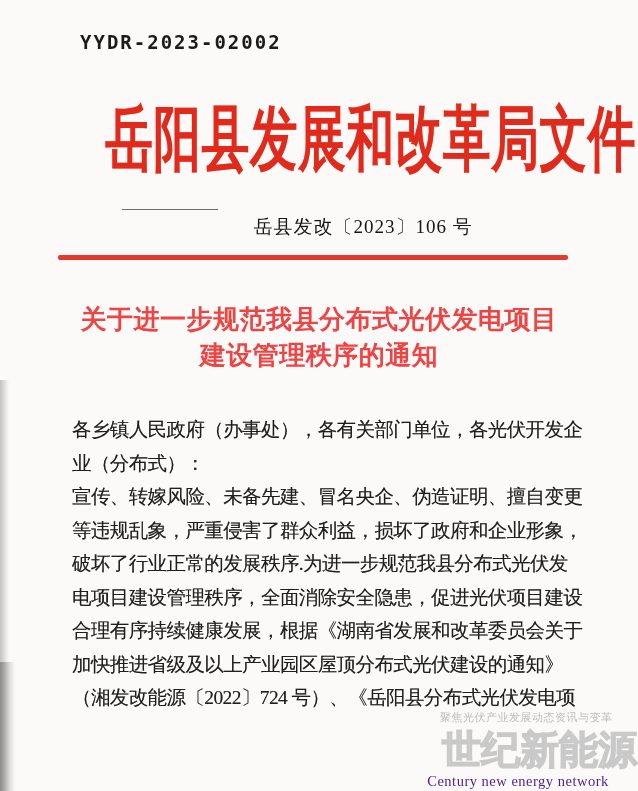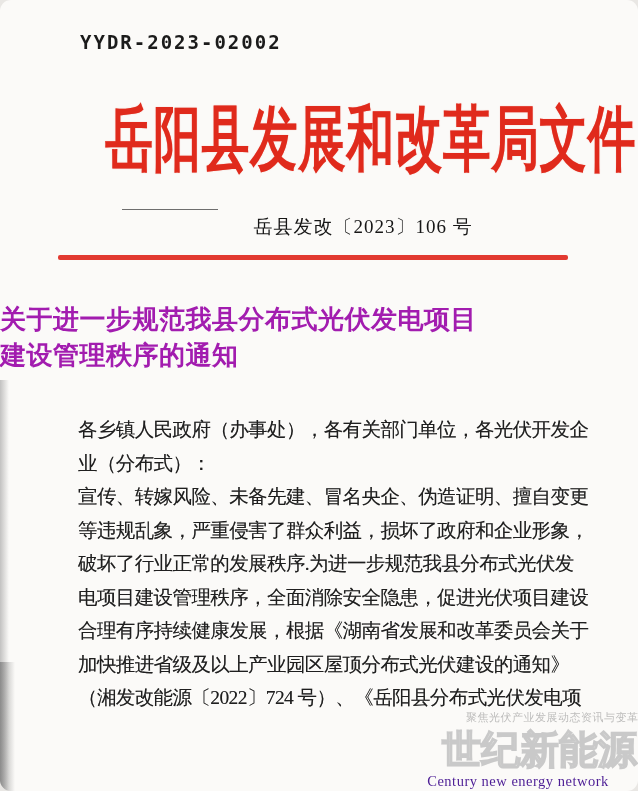--- a/index.html
+++ b/index.html
@@ -4,21 +4,20 @@
 <style>
   html,body{margin:0;padding:0;}
   body{background:#e9e7e4;font-family:"Liberation Serif",serif;}
   .page{
     position:relative;
     width:638px;height:791px;
     margin:0 auto;
     background:#fbfaf8;
     overflow:hidden;
     color:#1f1f1f;
-    border-radius:11px;
   }
   
   .left-shadow{
     position:absolute;left:0;top:380px;width:9px;height:411px;
     background:linear-gradient(to right, rgba(125,125,125,.45), rgba(125,125,125,0));
     pointer-events:none;
   }
   .corner-shadow{
     position:absolute;left:0;top:662px;width:15px;height:129px;
     background:linear-gradient(to right, rgba(95,95,95,.55), rgba(95,95,95,0));
@@ -46,34 +45,34 @@
   .docno{
     position:absolute;left:0;top:214px;width:638px;
     text-align:center;font-size:19px;letter-spacing:1px;color:#161616;padding-left:44px;
   }
   .red-rule{
     position:absolute;left:58px;top:255px;width:510px;height:5px;
     background:var(--rule-red,#e23a31);border-radius:2px;
   }
   .doc-title{
     position:absolute;left:0;top:302px;width:638px;margin:0;
-    text-align:left;font-weight:bold;color:#a21caf;
+    text-align:center;font-weight:bold;color:#ef4444;
     font-size:26px;line-height:36px;letter-spacing:.5px;
     font-family:"Liberation Serif",serif;
   }
   .body-text{
-    position:absolute;left:78px;top:413px;width:486px;
+    position:absolute;left:72px;top:413px;width:486px;
     font-size:19.5px;line-height:33.5px;letter-spacing:-0.6px;
     color:var(--body-text,#1f1f1f);
     text-shadow:0 0 .4px rgba(31,31,31,.5);
   }
   .bline{white-space:nowrap;}
   .bline.indent{text-indent:2.05em;}
   .wm-strip{
-    position:absolute;left:466px;top:710px;width:172px;
+    position:absolute;left:440px;top:710px;width:172px;
     font-size:11px;letter-spacing:.5px;color:#8a8a8a;
     opacity:.55;filter:blur(.6px);white-space:nowrap;
     font-family:"Liberation Sans",sans-serif;
   }
   .wm{
     position:absolute;left:398px;top:728px;width:240px;
     text-align:center;pointer-events:none;
   }
   .wm-cn{
     font-size:39px;line-height:44px;font-weight:bold;white-space:nowrap;

